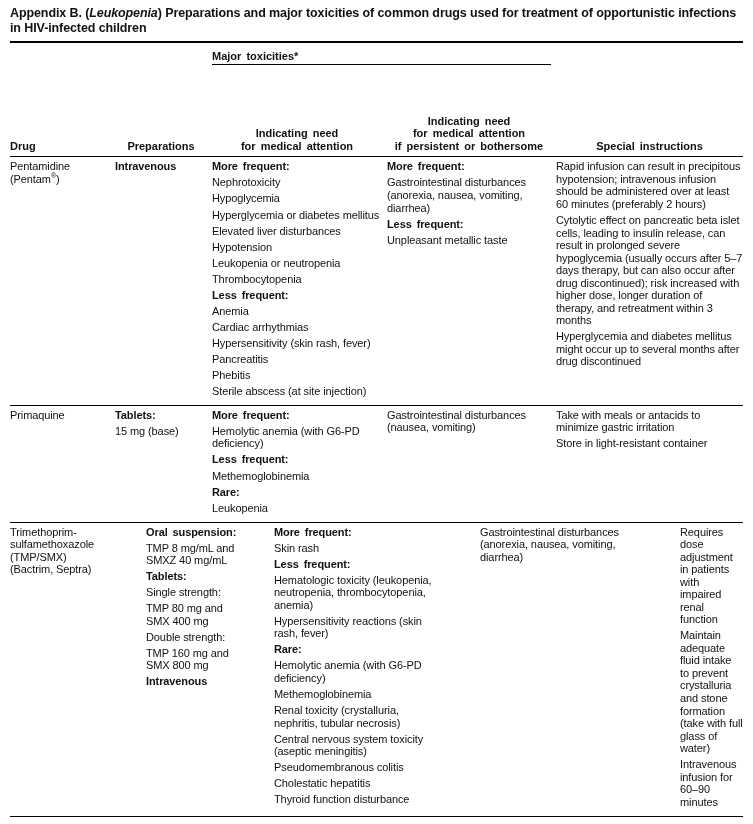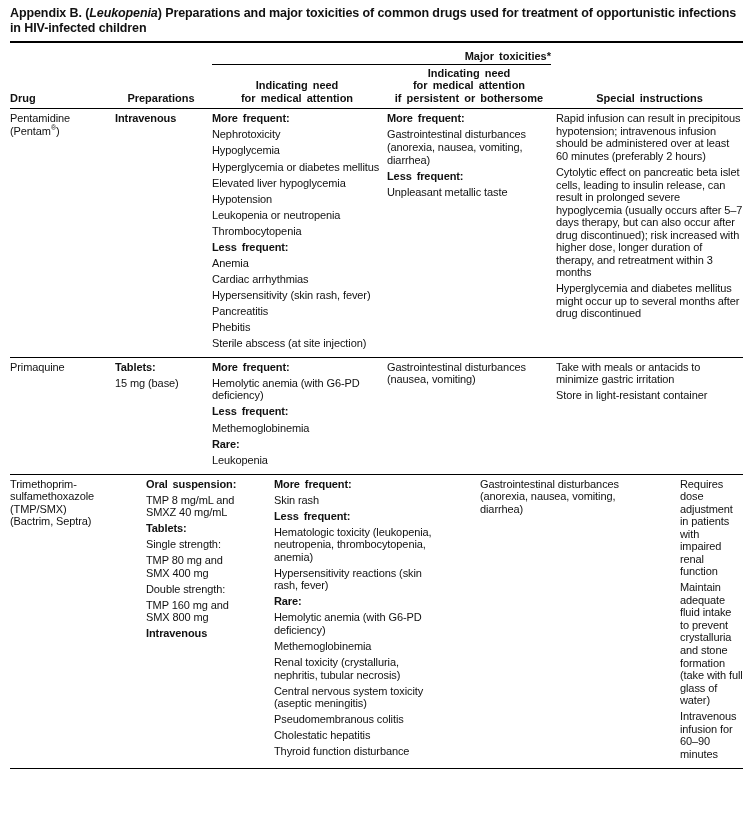--- a/index.html
+++ b/index.html
@@ -31,39 +31,40 @@
   
   .grid {
     display: grid;
     grid-template-columns: 100px 92px 170px 164px 1fr;
     column-gap: 5px;
   }
   
   .tox-span-row { margin-bottom: 2px; }
   .tox-span {
     grid-column: 3 / 5;
-    text-align: right;
+    text-align: left;
     font-weight: bold;
     font-size: 11px;
     word-spacing: 2px;
     padding-bottom: 2px;
     border-bottom: 1.2px solid #000;
   }
   .col-headers {
     border-bottom: 1.5px solid #000;
     padding-bottom: 3px;
   }
   .col-head {
     font-weight: bold;
     font-size: 11px;
     line-height: 1.18;
     white-space: pre-line;
     text-align: center;
     align-self: end;
     word-spacing: 2px;
+    margin-top: 48px;
   }
   .col-head.left { text-align: left; }
   
   .section-row {
     font-weight: bold;
     font-size: 11px;
     padding: 2px 0 3px 0;
     border-bottom: 1.2px solid #000;
     word-spacing: 1px;
   }
@@ -114,21 +115,21 @@
           <div class="drug-line">(Pentam<sup>®</sup>)</div>
         </div>
         <div class="cell">
           <p class="para bold">Intravenous</p>
         </div>
         <div class="cell">
           <p class="para bold">More frequent:</p>
           <p class="para">Nephrotoxicity</p>
           <p class="para">Hypoglycemia</p>
           <p class="para">Hyperglycemia or diabetes mellitus</p>
-          <p class="para">Elevated liver hypoglycemia</p>
+          <p class="para">Elevated liver disturbances</p>
           <p class="para">Hypotension</p>
           <p class="para">Leukopenia or neutropenia</p>
           <p class="para">Thrombocytopenia</p>
           <p class="para bold">Less frequent:</p>
           <p class="para">Anemia</p>
           <p class="para">Cardiac arrhythmias</p>
           <p class="para">Hypersensitivity (skin rash, fever)</p>
           <p class="para">Pancreatitis</p>
           <p class="para">Phebitis</p>
           <p class="para">Sterile abscess (at site injection)</p>

